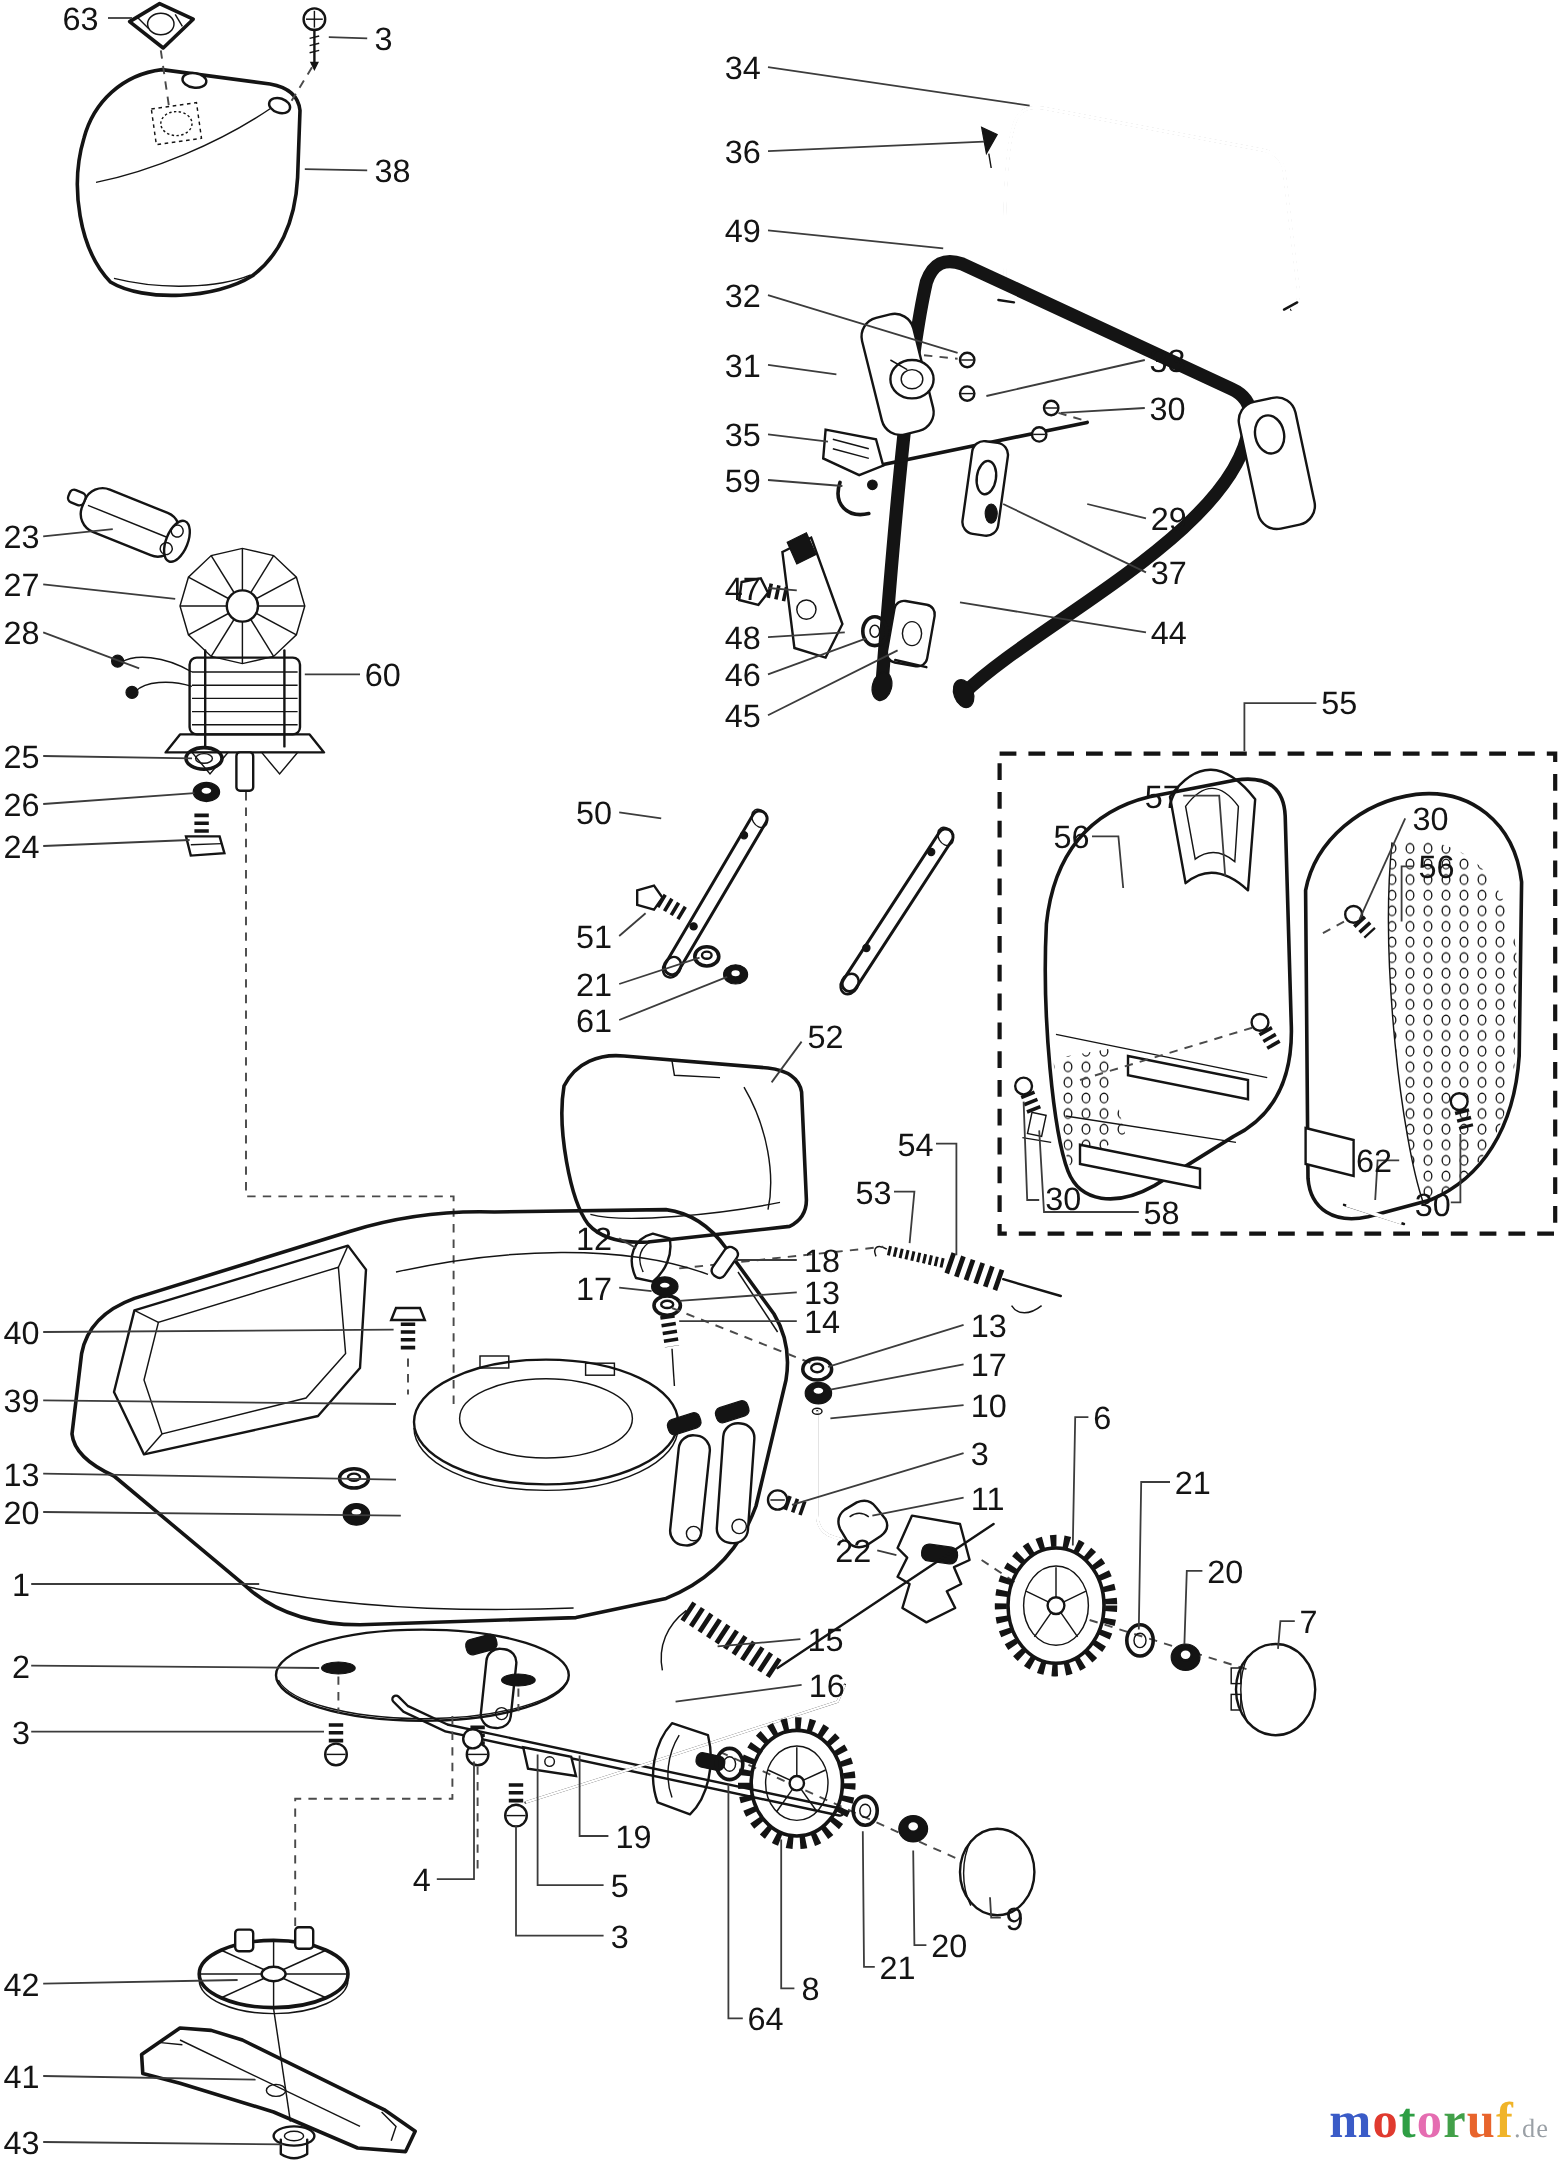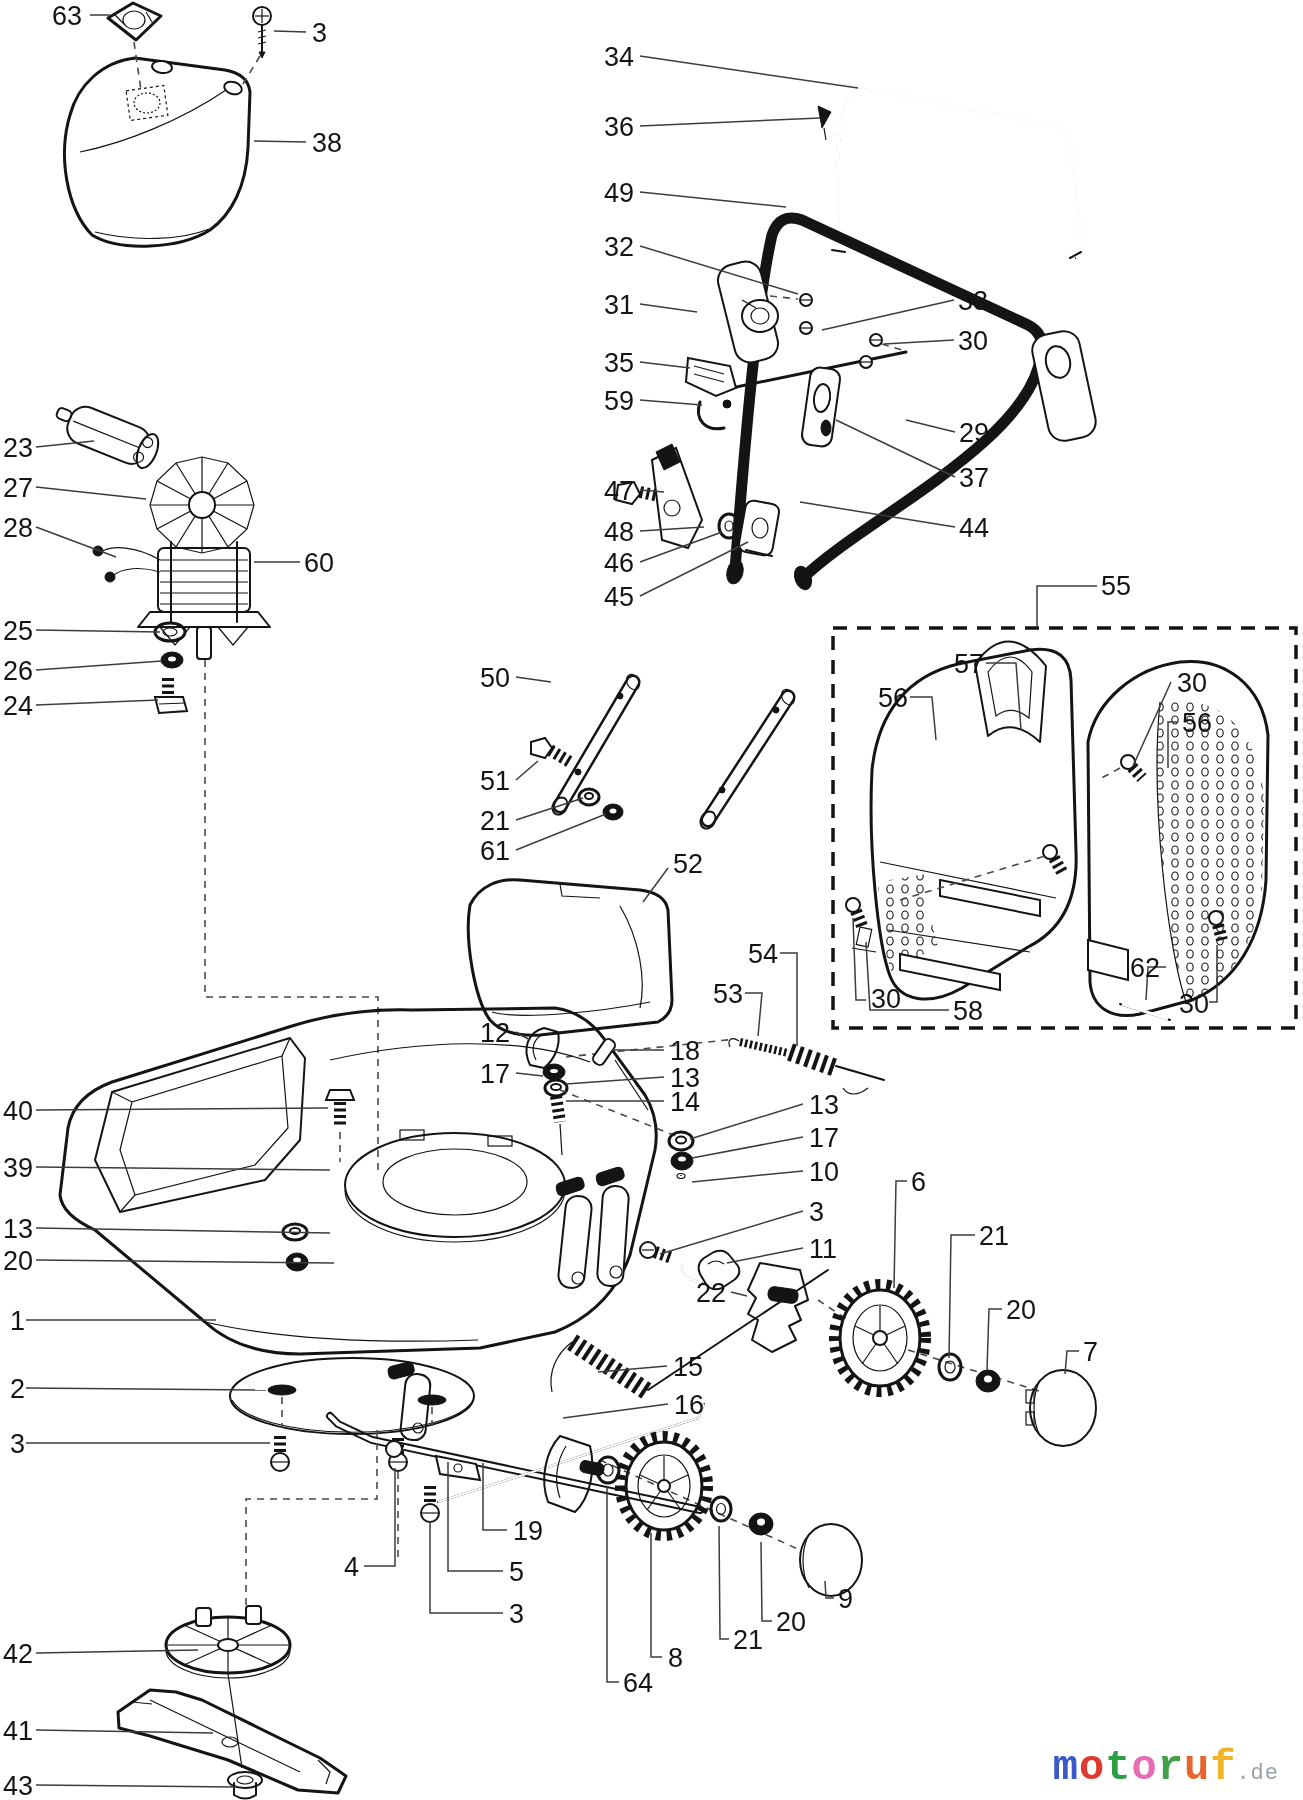--- a/index.html
+++ b/index.html
@@ -15,21 +15,21 @@
   .boxdash{fill:none;stroke:#141414;stroke-width:3.5;stroke-dasharray:14 10;}
   .leader{fill:none;stroke:#3c3c3c;stroke-width:1.5;}
   .callout{font-family:"Liberation Sans",sans-serif;font-size:27px;fill:#141414;}
   .tube{fill:none;stroke:#141414;stroke-width:15;stroke-linecap:round;}
   .tubecore{fill:none;stroke:#fff;stroke-width:10;stroke-linecap:round;}
   .tube2{fill:none;stroke:#141414;stroke-width:8;stroke-linecap:round;}
   .tube2core{fill:none;stroke:#fff;stroke-width:4;stroke-linecap:round;}
   .coil{fill:none;stroke:#141414;stroke-width:18;stroke-dasharray:4 4.5;}
   .coilsm{fill:none;stroke:#141414;stroke-width:12;stroke-dasharray:3 3.5;}
   .thread{fill:none;stroke:#141414;stroke-width:8;stroke-dasharray:2.5 2.5;}
-  #logo{position:absolute;right:24px;bottom:8px;font-family:Liberation Mono, monospace;
+  #logo{position:absolute;right:12px;bottom:8px;font-family:Liberation Serif, serif;
         font-weight:bold;font-size:42px;letter-spacing:1px;}
   #logo .tld{font-size:22px;font-weight:normal;}
 </style>
 </head>
 <body>
 
 <div id="stage">
 <svg id="diagram-svg" width="1303" height="1800" viewBox="0 0 1303 1800">
 
   <defs>

